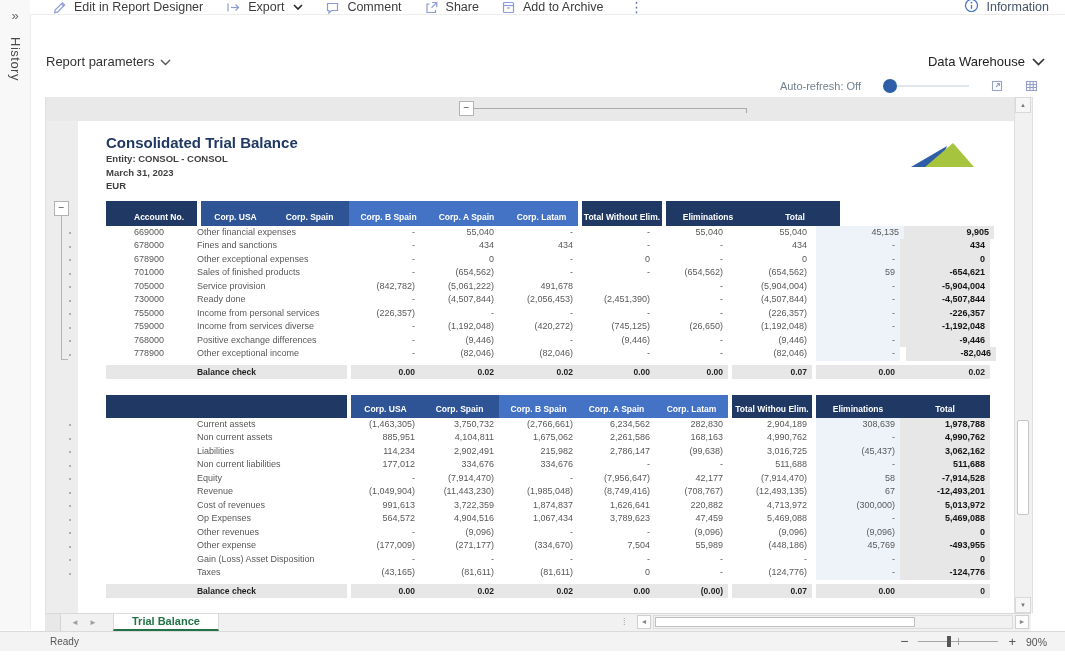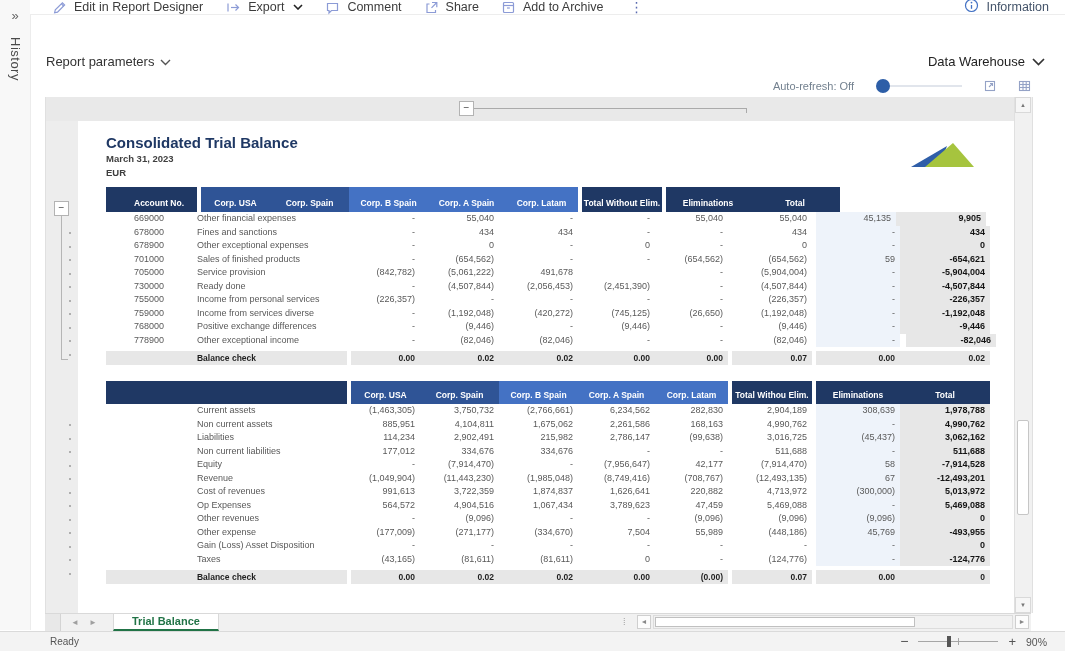--- a/index.html
+++ b/index.html
@@ -18,21 +18,21 @@
   .kebab{font-size:14px;color:#5a6bb0;margin-left:4px;cursor:pointer;}
   .tb-right{margin-left:auto;display:flex;align-items:center;gap:7px;padding-right:16px;font-size:12.5px;color:#44546a;cursor:pointer;}
   .chev-dark{margin-left:2px;}
 
   
   .params-row{position:absolute;left:30px;top:48px;right:0;height:28px;}
   .rp{position:absolute;left:16px;top:6px;font-size:13px;color:#333;display:flex;align-items:center;gap:6px;cursor:pointer;}
   .dw{position:absolute;right:20px;top:6px;font-size:13px;color:#222;display:flex;align-items:center;gap:7px;cursor:pointer;}
 
   
-  .ar-row{position:absolute;right:34px;top:79px;display:flex;align-items:center;gap:22px;}
+  .ar-row{position:absolute;right:27px;top:79px;display:flex;align-items:center;gap:22px;}
   .ar-label{font-size:11px;color:#73818f;}
   .ar-slider{position:relative;width:86px;height:14px;}
   .ar-track{position:absolute;left:10px;right:0;top:6px;height:2px;background:#e1e5ec;}
   .ar-dot{position:absolute;left:0;top:0;width:14px;height:14px;border-radius:50%;background:#2d5ea7;cursor:pointer;}
   .ar-ic{color:#94a2c6;cursor:pointer;display:flex;}
 
   
   .sheet-area{position:absolute;left:45px;top:97px;width:986px;height:516px;background:#fff;border-left:1px solid #e0e0e0;border-right:1px solid #e0e0e0;}
   .band{position:absolute;left:0;top:0;width:969px;height:24px;background:#e9e9e9;border-bottom:1px solid #dcdcdc;}
   .grp-btn{position:absolute;width:15px;height:15px;background:#fff;border:1px solid #b3b3b3;box-sizing:border-box;font-size:10px;line-height:12px;text-align:center;color:#444;cursor:pointer;}
@@ -253,20 +253,21 @@
         <div class="gdot" style="top: 408px;"></div>
         <div class="gdot" style="top: 421.5px;"></div>
         <div class="gdot" style="top: 435px;"></div>
         <div class="gdot" style="top: 448.5px;"></div>
         <div class="gdot" style="top: 462px;"></div>
         <div class="gdot" style="top: 475.5px;"></div>
       </div>
 
     <div class="sheet">
       <div class="rpt-title">Consolidated Trial Balance</div>
+      <div class="rpt-meta">Entity: CONSOL - CONSOL</div>
       <div class="rpt-meta">March 31, 2023</div>
       <div class="rpt-meta">EUR</div>
       <div class="logo"><svg width="64" height="26" viewBox="0 0 64 26">
             <polygon points="0,24 36,3 28,24" fill="#2f5ea8"></polygon>
             <polygon points="14,24 42,0 63,24" fill="#a6c43e"></polygon>
           </svg></div>
 
       <div id="table1" class="tbl">
           <div class="hrow hrow-t1">
             <div class="cell hd hd-navy tleft padL" style="width: 91px;">Account No.</div>
@@ -281,21 +282,21 @@
           </div>
           <div class="drow">
             <div class="cell acct padL" style="width: 91px;">669000</div>
             <div class="cell desc" style="width: 150px;">Other financial expenses</div>
             <div class="cell num" style="width: 69px; margin-left: 4px;">-</div>
             <div class="cell num" style="width: 79px;">55,040</div>
             <div class="cell num" style="width: 79px;">-</div>
             <div class="cell num" style="width: 77px;">-</div>
             <div class="cell num" style="width: 73px;">55,040</div>
             <div class="cell num" style="width: 80px; margin-left: 4px;">55,040</div>
-            <div class="cell num elim" style="width: 80px; margin-left: 4px;">45,135</div>
+            <div class="cell num elim" style="width: 88px; margin-left: 4px;">45,135</div>
             <div class="cell num total" style="width: 90px;">9,905</div>
           </div>
           <div class="drow">
             <div class="cell acct padL" style="width: 91px;">678000</div>
             <div class="cell desc" style="width: 150px;">Fines and sanctions</div>
             <div class="cell num" style="width: 69px; margin-left: 4px;">-</div>
             <div class="cell num" style="width: 79px;">434</div>
             <div class="cell num" style="width: 79px;">434</div>
             <div class="cell num" style="width: 77px;">-</div>
             <div class="cell num" style="width: 73px;">-</div>

